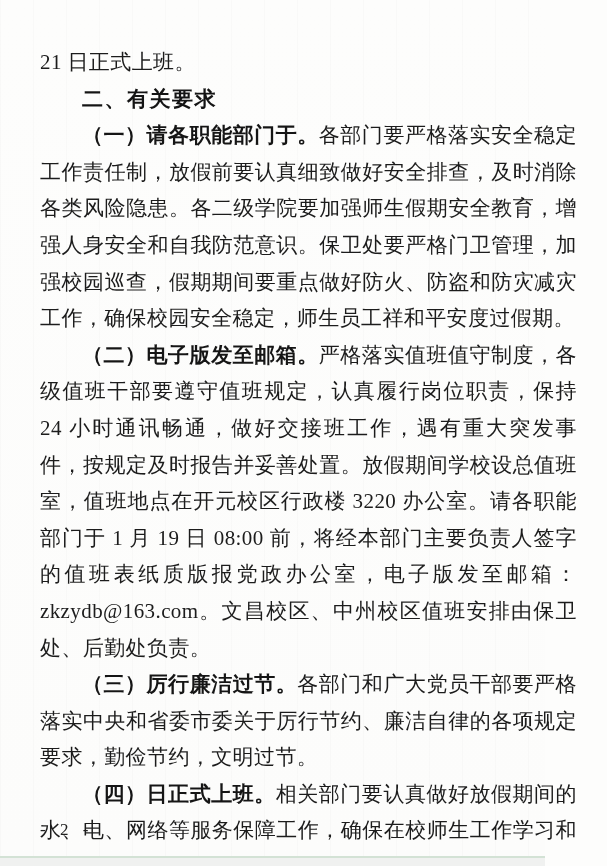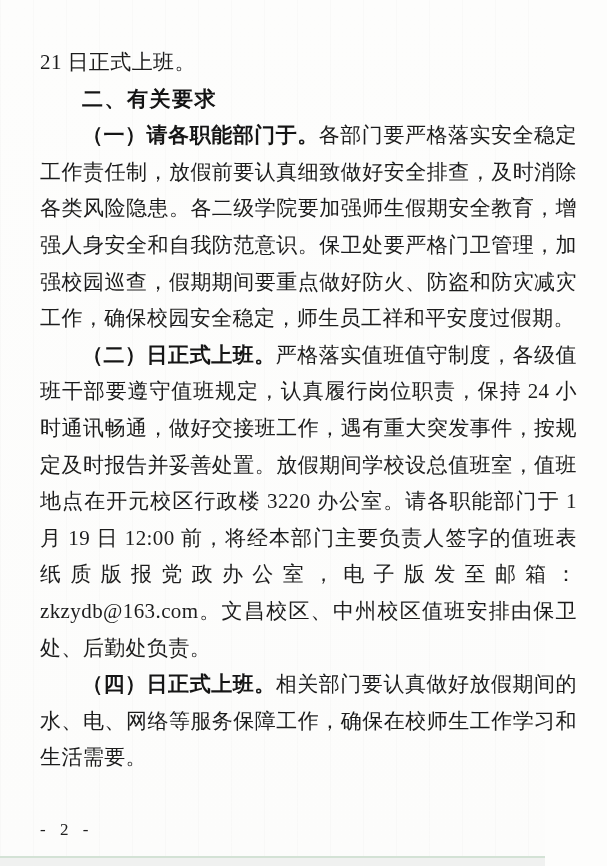--- a/index.html
+++ b/index.html
@@ -79,22 +79,23 @@
 
 <div class="page">
   <div class="content">
 
     <p class="line intro-line">21 日正式上班。</p>
 
     <p class="line section-heading">二、有关要求</p>
 
     <p class="para"><span class="lead">（一）请各职能部门于。</span><span>各部门要严格落实安全稳定工作责任制，放假前要认真细致做好安全排查，及时消除各类风险隐患。各二级学院要加强师生假期安全教育，增强人身安全和自我防范意识。保卫处要严格门卫管理，加强校园巡查，假期期间要重点做好防火、防盗和防灾减灾工作，确保校园安全稳定，师生员工祥和平安度过假期。</span></p>
 
-    <p class="para"><span class="lead">（二）日正式上班。</span><span>严格落实值班值守制度，各级值班干部要遵守值班规定，认真履行岗位职责，保持 24 小时通讯畅通，做好交接班工作，遇有重大突发事件，按规定及时报告并妥善处置。放假期间学校设总值班室，值班地点在开元校区行政楼 3220 办公室。请各职能部门于 1 月 19 日 12:00 前，将经本部门主要负责人签字的值班表纸质版报党政办公室，电子版发至邮箱：zkzydb@163.com。文昌校区、中州校区值班安排由保卫处、后勤处负责。</span></p>
+    <p class="para"><span class="lead">（二）电子版发至邮箱。</span><span>严格落实值班值守制度，各级值班干部要遵守值班规定，认真履行岗位职责，保持 24 小时通讯畅通，做好交接班工作，遇有重大突发事件，按规定及时报告并妥善处置。放假期间学校设总值班室，值班地点在开元校区行政楼 3220 办公室。请各职能部门于 1 月 19 日 08:00 前，将经本部门主要负责人签字的值班表纸质版报党政办公室，电子版发至邮箱：zkzydb@163.com。文昌校区、中州校区值班安排由保卫处、后勤处负责。</span></p>
 
+    <p class="para"><span class="lead">（三）厉行廉洁过节。</span><span>各部门和广大党员干部要严格落实中央和省委市委关于厉行节约、廉洁自律的各项规定要求，勤俭节约，文明过节。</span></p>
 
     <p class="para"><span class="lead">（四）日正式上班。</span><span>相关部门要认真做好放假期间的水、电、网络等服务保障工作，确保在校师生工作学习和生活需要。</span></p>
 
   </div>
 
   <div class="page-number">- 2 -</div>
 
   <div class="scan-edge"></div>
 </div>
 

